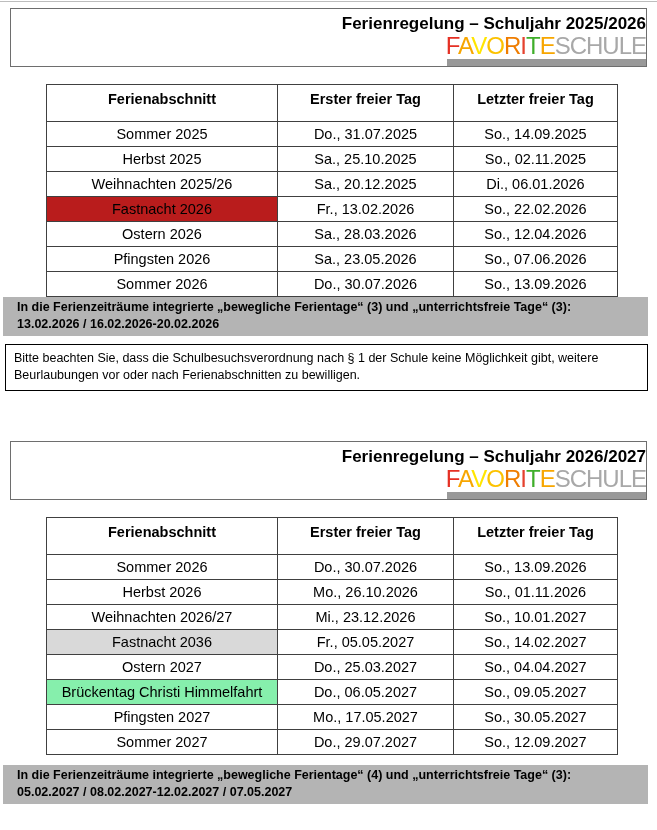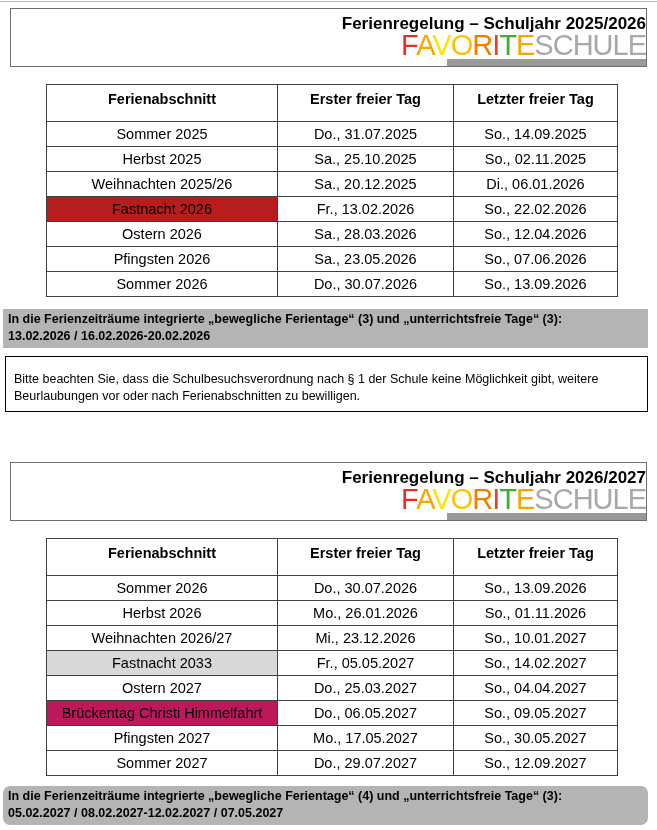--- a/index.html
+++ b/index.html
@@ -13,21 +13,21 @@
 
   
   .header-box {
     box-sizing: border-box; width: 637px; height: 59px;
     margin-left: 10px; border: 1px solid #6e6e6e;
     text-align: right; overflow: hidden;
   }
   .sec1 .header-box { margin-top: 8px; }
   .sec2 .header-box { margin-top: 50px; }
   .doc-title { font-size: 17px; font-weight: bold; margin: 5px 0 0; line-height: 19px; }
-  .logo-wordmark { display: block; font-size: 29px; line-height: 25px; letter-spacing: -1px; white-space: nowrap; }
+  .logo-wordmark { display: block; font-size: 24px; line-height: 25px; letter-spacing: -1px; white-space: nowrap; }
   .logo-tagline {
     display: inline-block; color: #fff; font-size: 12px; line-height: 15px;
     padding: 16px 26px; margin-top: 1px;
   }
 
   
   .holiday-table {
     border-collapse: collapse; table-layout: fixed;
     width: 571px; margin: 17px 0 0 46px;
   }
@@ -37,27 +37,27 @@
     overflow: hidden; white-space: nowrap;
   }
   .holiday-table th { height: 37px; vertical-align: top; padding-top: 6px; font-weight: bold; margin-left: 32px; }
   .holiday-table td { height: 24px; padding: 4px; }
   .col-name  { width: 231px; }
   .col-first { width: 176px; }
   .col-last  { width: 164px; }
 
   
   .gray-note {
-    box-sizing: border-box; width: 645px; margin: 12px 0 0 3px;
-    padding: 2px 5px 3px; font-size: 12.5px; font-weight: bold; line-height: 17px;
-  }
-  .sec2 .gray-note { margin-top: 10px; border-radius: 7px; }
+    box-sizing: border-box; width: 645px; margin: 0 0 0 3px;
+    padding: 2px 14px 3px; font-size: 12.5px; font-weight: bold; line-height: 17px;
+  }
+  .sec2 .gray-note { margin-top: 10px; }
   .boxed-note {
     box-sizing: border-box; width: 643px; margin: 8px 0 0 5px;
-    border: 1px solid #000; padding: 14px 8px 6px;
+    border: 1px solid #000; padding: 5px 8px 6px;
     font-size: 12.5px; line-height: 17px;
   }
 </style>
 </head>
 <body>
 
 <div class="top-rule"></div>
 
 <section class="sec1">
 
@@ -167,44 +167,44 @@
     <tbody>
 
         <tr>
           <td>Sommer 2026</td>
           <td>Do., 30.07.2026</td>
           <td>So., 13.09.2026</td>
         </tr>
 
         <tr>
           <td>Herbst 2026</td>
-          <td>Mo., 26.01.2026</td>
+          <td>Mo., 26.10.2026</td>
           <td>So., 01.11.2026</td>
         </tr>
 
         <tr>
           <td>Weihnachten 2026/27</td>
           <td>Mi., 23.12.2026</td>
           <td>So., 10.01.2027</td>
         </tr>
 
         <tr>
-          <td style="background: rgb(217, 217, 217);">Fastnacht 2033</td>
+          <td style="background: rgb(217, 217, 217);">Fastnacht 2036</td>
           <td>Fr., 05.05.2027</td>
           <td>So., 14.02.2027</td>
         </tr>
 
         <tr>
           <td>Ostern 2027</td>
           <td>Do., 25.03.2027</td>
           <td>So., 04.04.2027</td>
         </tr>
 
         <tr>
-          <td style="background: #be185d;">Brückentag Christi Himmelfahrt</td>
+          <td style="background: #86efac;">Brückentag Christi Himmelfahrt</td>
           <td>Do., 06.05.2027</td>
           <td>So., 09.05.2027</td>
         </tr>
 
         <tr>
           <td>Pfingsten 2027</td>
           <td>Mo., 17.05.2027</td>
           <td>So., 30.05.2027</td>
         </tr>
 

